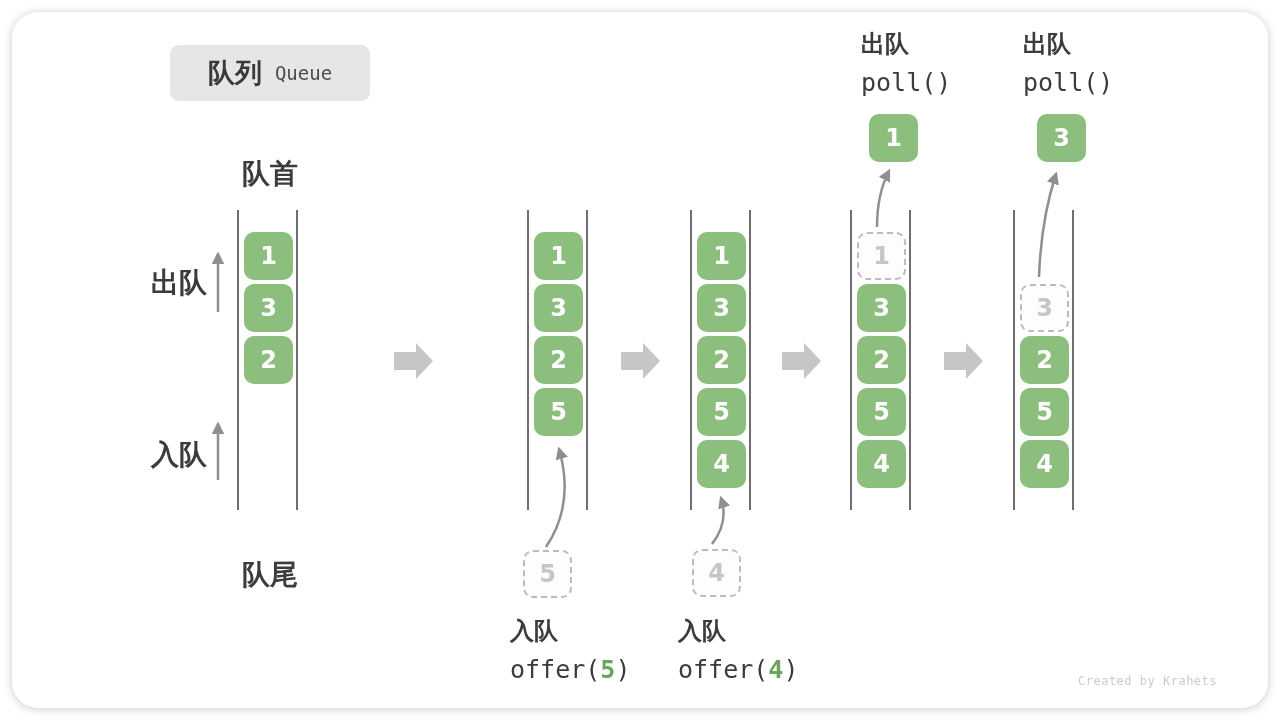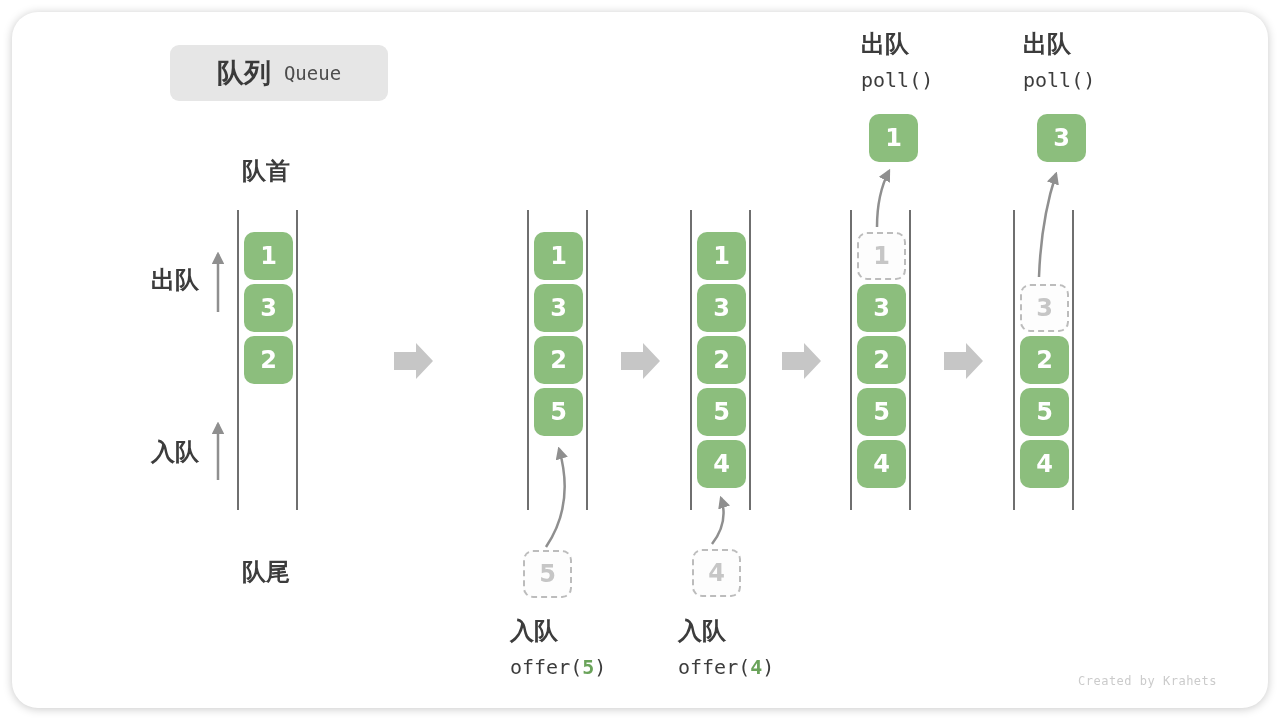--- a/index.html
+++ b/index.html
@@ -1,43 +1,43 @@
 <!DOCTYPE html>
 <html><head>
 <meta charset="utf-8">
 <style>
   *{margin:0;padding:0;box-sizing:border-box}
   html,body{width:1280px;height:720px;background:#ffffff;font-family:"DejaVu Sans",sans-serif;overflow:hidden}
   .card{position:absolute;left:12px;top:12px;width:1256px;height:696px;background:#fff;
         border-radius:26px;box-shadow:0 1px 10px rgba(0,0,0,.22)}
   .canvas{position:absolute;left:0;top:0;width:1280px;height:720px}
 
-  .badge{position:absolute;left:170px;top:45px;width:218px;height:56px;background:#e6e6e6;
+  .badge{position:absolute;left:170px;top:45px;width:200px;height:56px;background:#e6e6e6;
          border-radius:9px;display:flex;align-items:center;justify-content:center;gap:13px}
   .badge-zh{font-size:27px;font-weight:bold;color:#3a3a3a}
   .badge-en{font-size:19px;color:#4c4c4c;font-family:"DejaVu Sans Mono",monospace}
 
-  .lbl{position:absolute;font-size:24px;font-weight:bold;color:#3c3c3c;white-space:nowrap}
+  .lbl{position:absolute;font-size:28px;font-weight:bold;color:#3c3c3c;white-space:nowrap}
   .lbl-front{left:242px;top:155px}
   .lbl-rear{left:242px;top:556px}
   .lbl-deq{left:151px;top:264px}
   .lbl-enq{left:151px;top:436px}
 
   .queue{position:absolute;top:210px;width:61px;height:300px;
          border-left:2px solid #6f6f6f;border-right:2px solid #6f6f6f}
   .cell{position:absolute;width:49px;height:48px;border-radius:10px;display:flex;
         align-items:center;justify-content:center;font-size:24px;font-weight:bold}
   .filled{background:#8cbe7d;color:#ffffff}
   .ghost{background:#fdfdfd;border:2px dashed #bcbcbc;color:#c6c6c6}
   .queue .cell{left:5px}
   .s0{top:22px}.s1{top:74px}.s2{top:126px}.s3{top:178px}.s4{top:230px}
 
   .op{position:absolute;text-align:left;white-space:nowrap}
   .op-zh{font-size:24px;font-weight:bold;color:#3c3c3c;margin-bottom:8px}
-  .op-code{font-family:"DejaVu Sans Mono",monospace;font-size:20px;color:#3c3c3c}
+  .op-code{font-family:"DejaVu Sans Mono",monospace;font-size:25px;color:#3c3c3c}
   .op-code .g{color:#6aa35a;font-weight:bold}
 
   .watermark{position:absolute;left:1078px;top:674px;font-family:"DejaVu Sans Mono",monospace;
              font-size:12px;color:#cbcbcb;letter-spacing:.5px}
 
   svg.overlay{position:absolute;left:0;top:0;pointer-events:none}
 </style>
 </head>
 <body>
 

